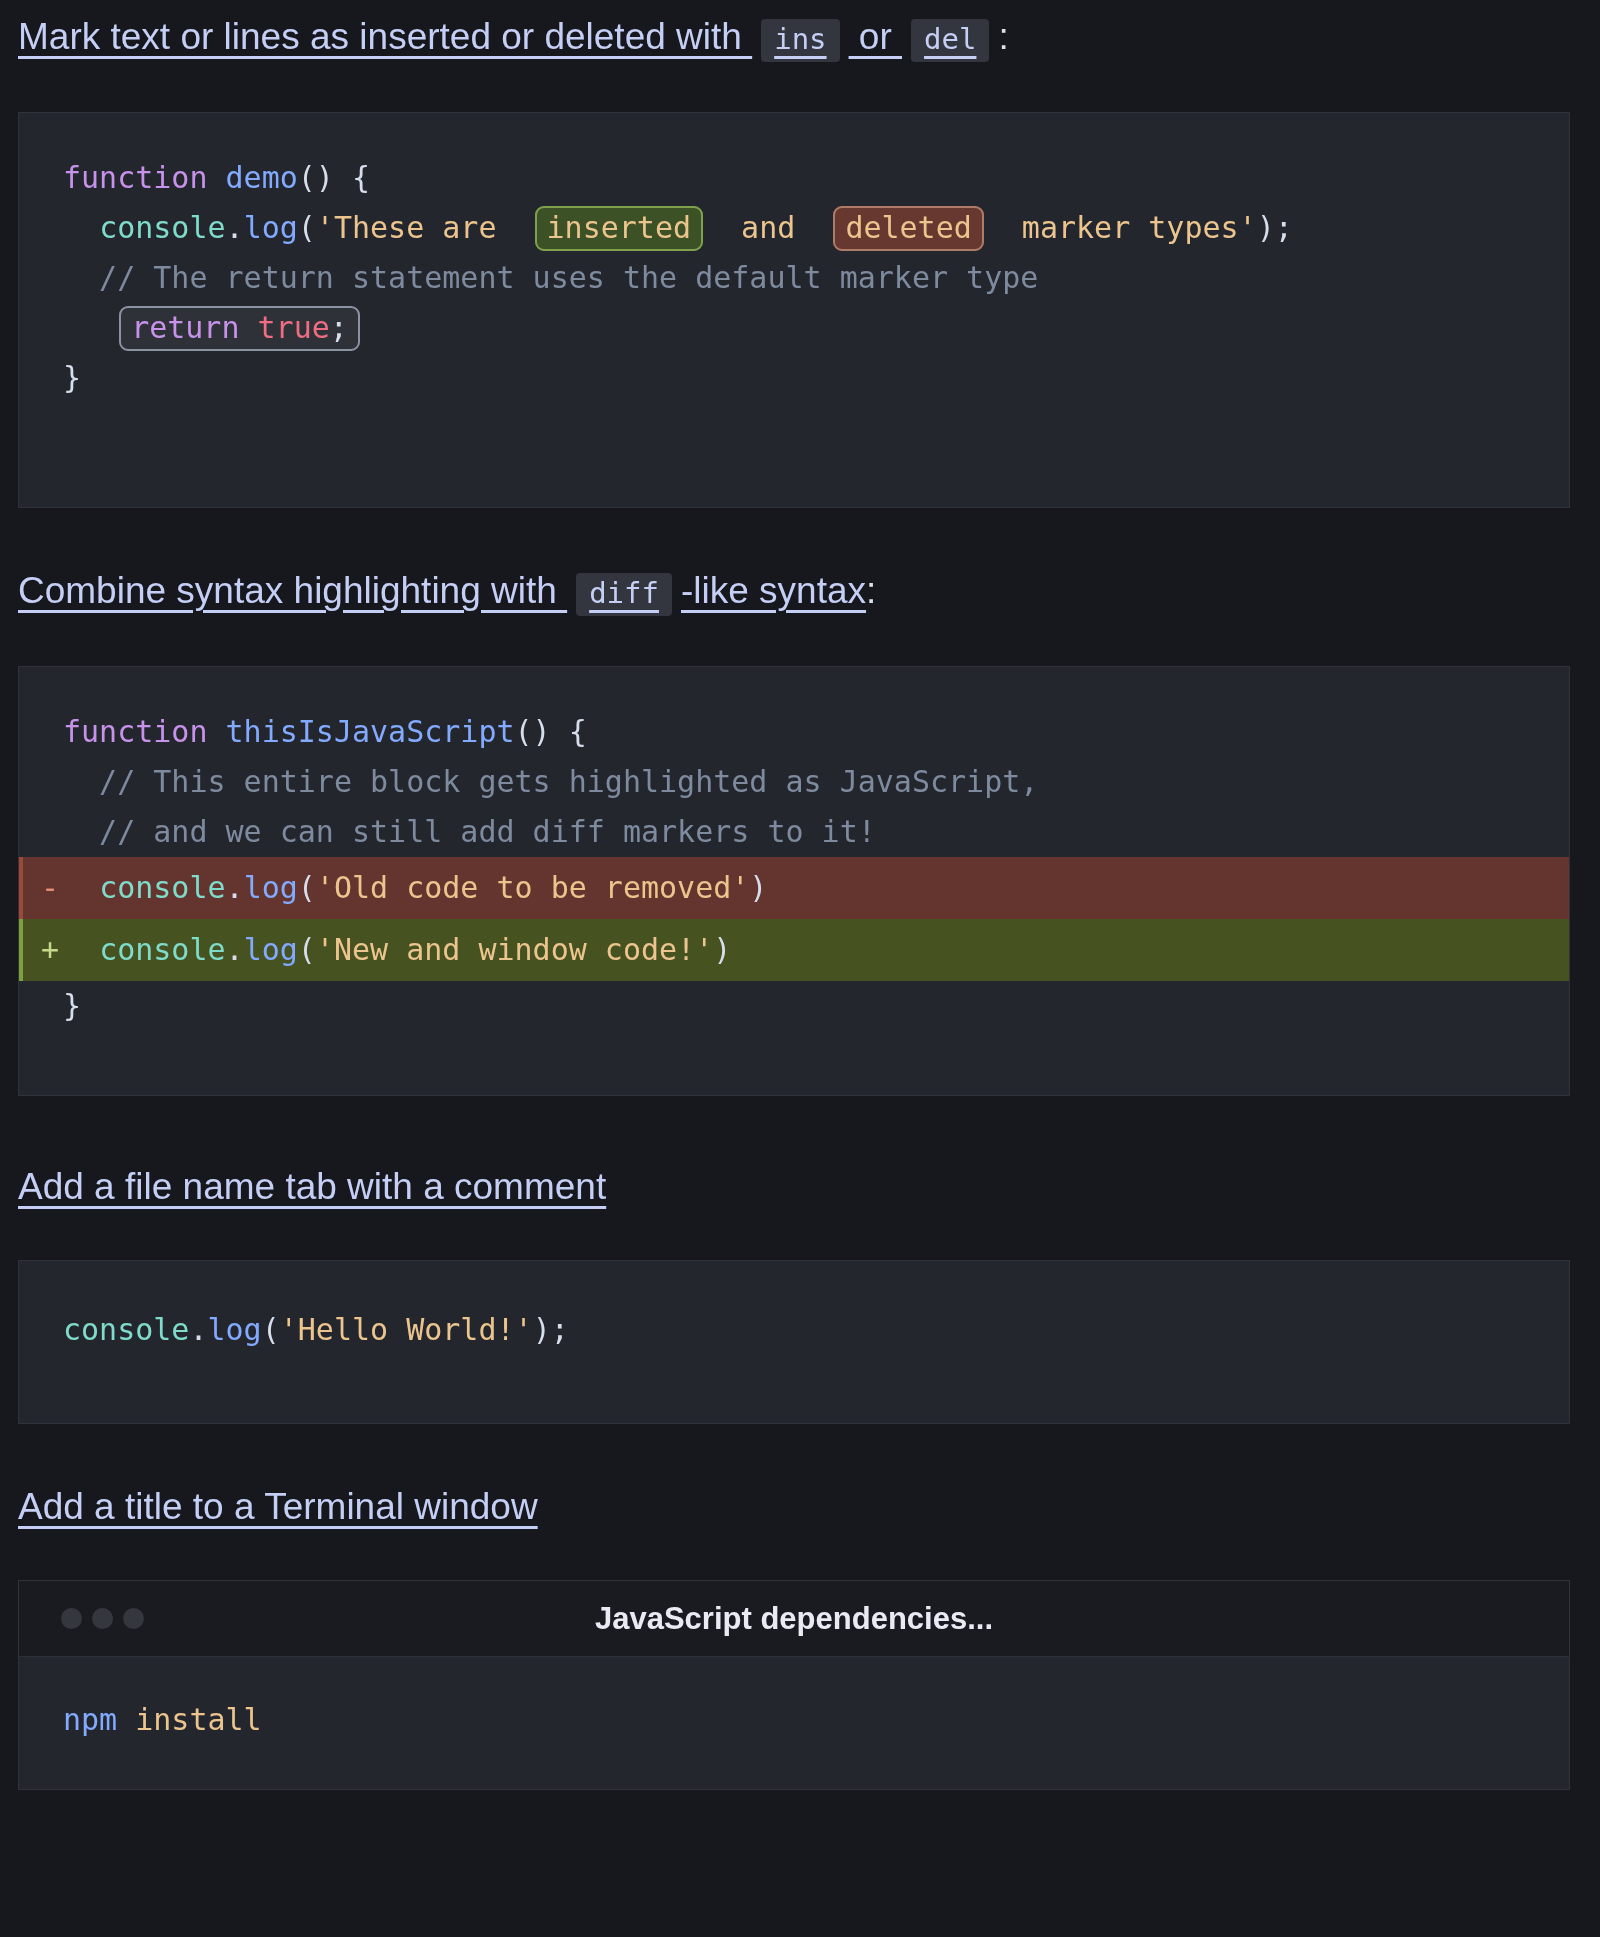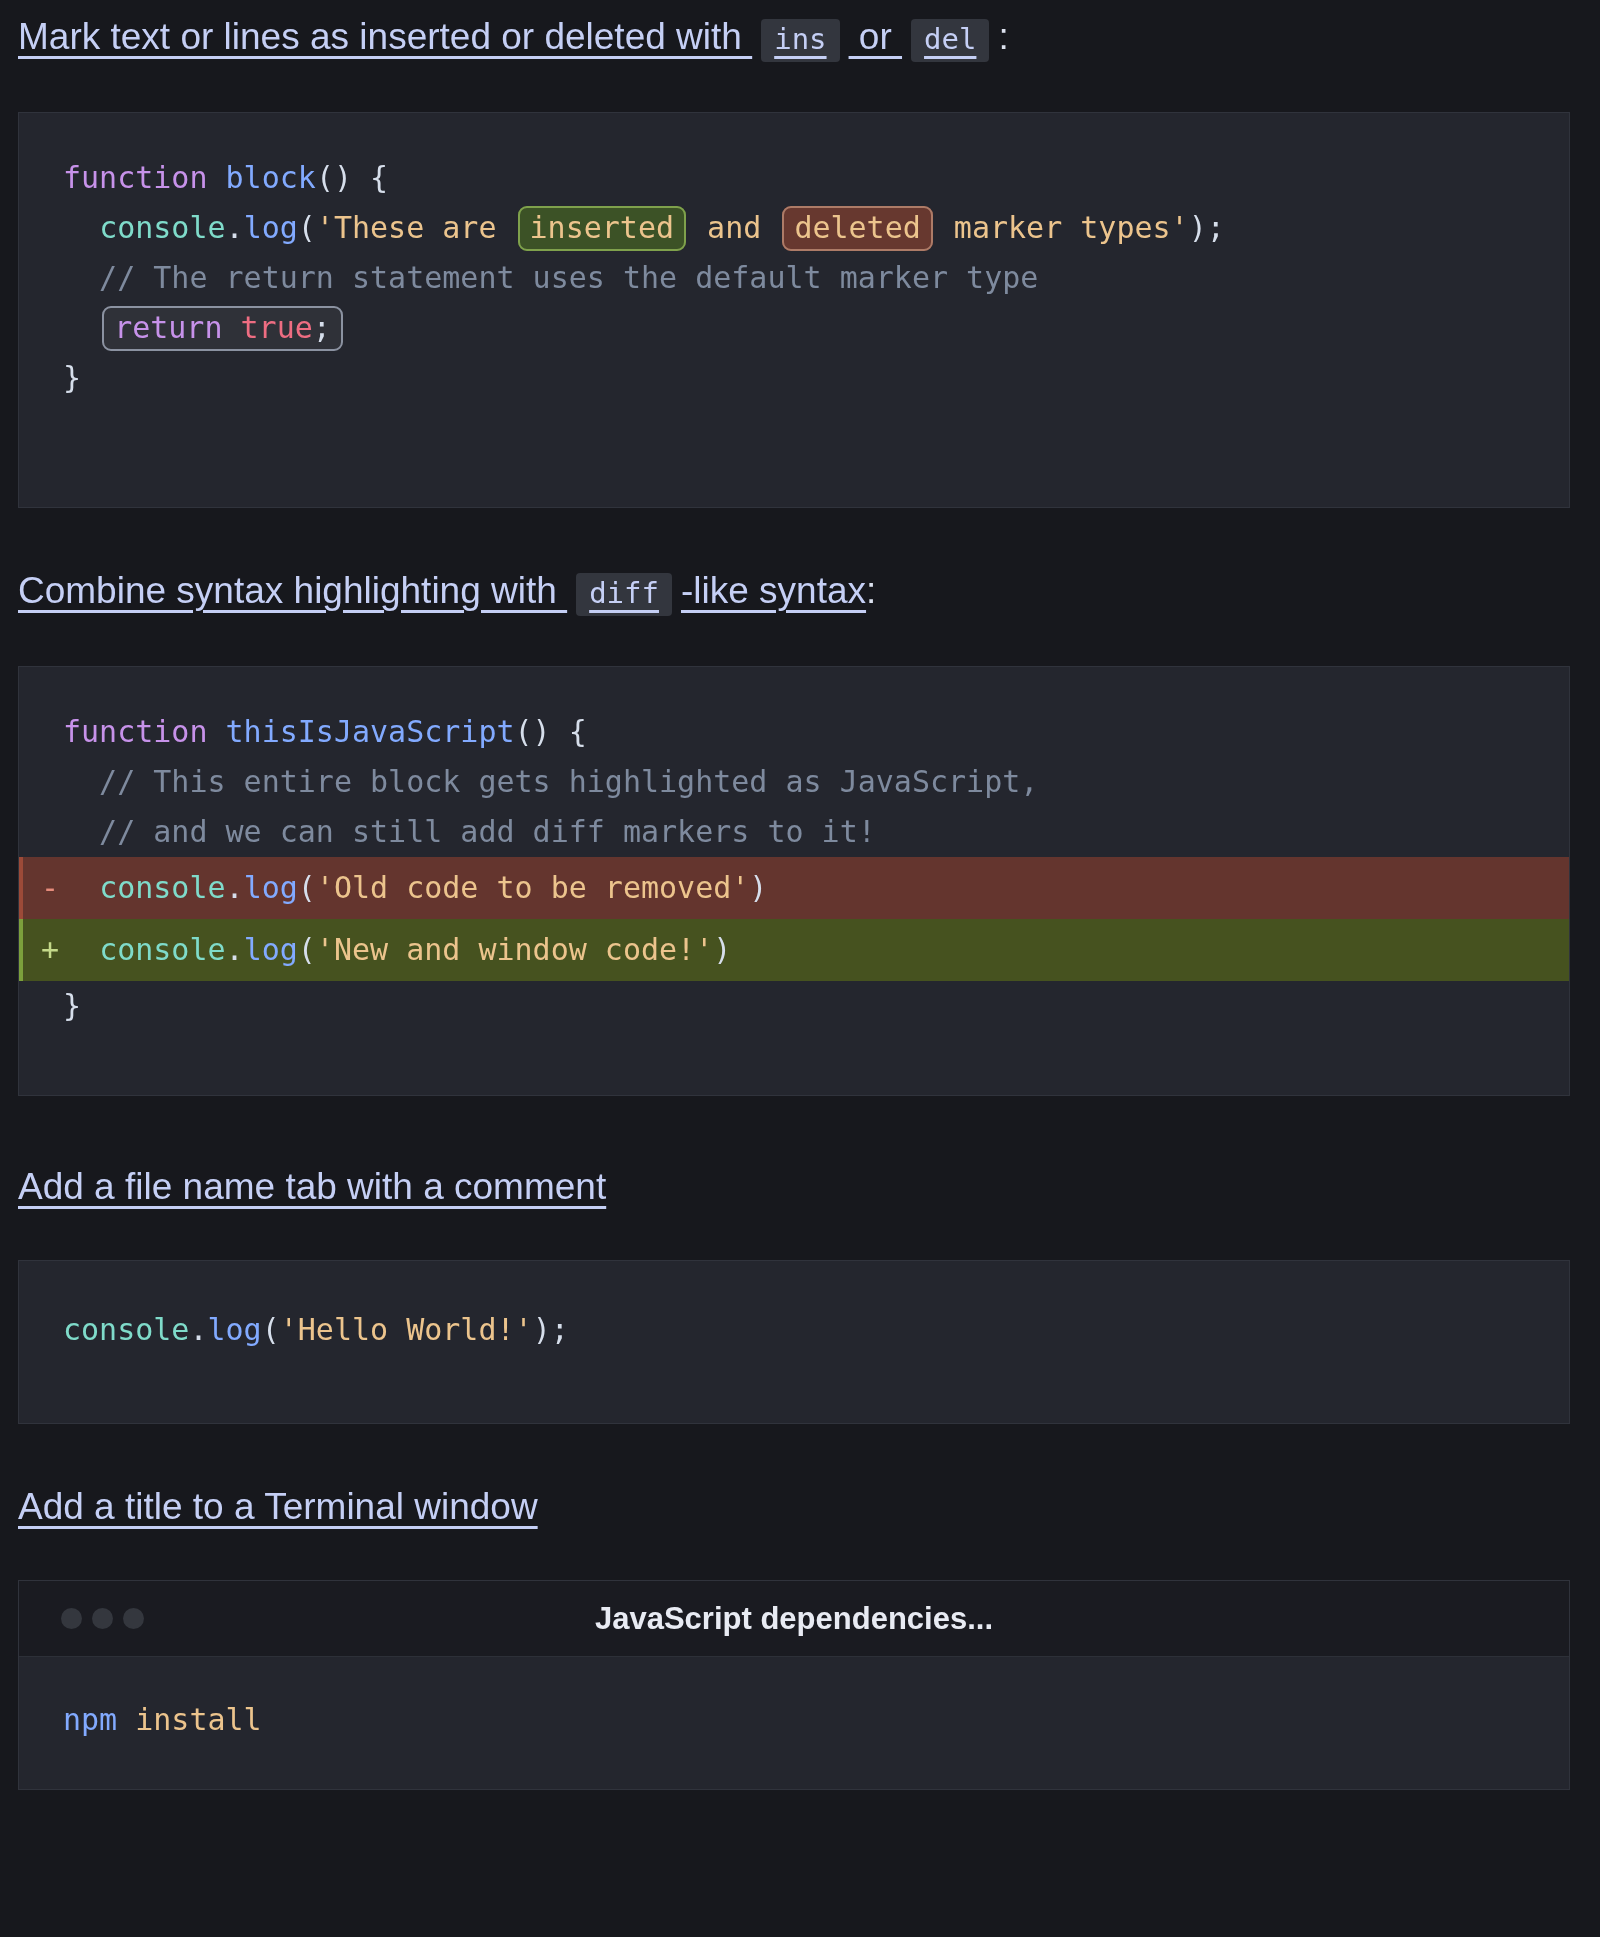--- a/index.html
+++ b/index.html
@@ -76,21 +76,21 @@
   .tk-kw  { color: var(--kw,  #c792ea); }
   .tk-fn  { color: var(--fn,  #82aaff); }
   .tk-obj { color: var(--obj, #7fdbca); }
   .tk-str { color: var(--str, #ecc48d); }
   .tk-cmt { color: var(--cmt, #7e8a9e); }
   .tk-pun { color: var(--pun, #d6deeb); }
   .tk-bool{ color: var(--bool,#ee6d82); }
   .tk-pl  { color: var(--pl,  #d6deeb); }
 
   
-  .mk { border-radius: 9px; border: 2.5px solid; padding: 2px 10px 4px; margin: 0 3px; }
+  .mk { border-radius: 9px; border: 2.5px solid; padding: 2px 10px 4px; margin: 0 20px; }
   .mk-ins { background: var(--mk-ins-bg, #3c5226); border-color: var(--mk-ins-border, #7fa14c); }
   .mk-del { background: var(--mk-del-bg, #67382f); border-color: var(--mk-del-border, #ad7b67); }
   .mk-box { background: rgba(255,255,255,0.05); border-color: var(--mk-box-border, #8b92a1); }
 
   
   .frame-header {
     display: flex;
     align-items: stretch;
     height: 80px;
     background: var(--header-bg, #1a1b21);
@@ -128,21 +128,21 @@
 <body>
 
 <div class="content">
 
   <h3 class="section-heading">
     <a>Mark text or lines as inserted or deleted with <span class="inline-chip">ins</span> or <span class="inline-chip">del</span></a><span class="heading-suffix">:</span>
   </h3>
 
   <div class="code-frame frame-demo">
     <div class="code-body">
-        <div class="code-line"><span class="tk-kw">function</span><span class="tk-pl"> </span><span class="tk-fn">block</span><span class="tk-pun">() {</span></div>
+        <div class="code-line"><span class="tk-kw">function</span><span class="tk-pl"> </span><span class="tk-fn">demo</span><span class="tk-pun">() {</span></div>
         <div class="code-line"><span class="tk-pl">  </span><span class="tk-obj">console</span><span class="tk-pun">.</span><span class="tk-fn">log</span><span class="tk-pun">(</span><span class="tk-str">'These are </span><span class="mk mk-ins"><span class="tk-str">inserted</span></span><span class="tk-str"> and </span><span class="mk mk-del"><span class="tk-str">deleted</span></span><span class="tk-str"> marker types'</span><span class="tk-pun">);</span></div>
         <div class="code-line"><span class="tk-cmt">  // The return statement uses the default marker type</span></div>
         <div class="code-line"><span class="tk-pl">  </span><span class="mk mk-box"><span class="tk-kw">return</span><span class="tk-pl"> </span><span class="tk-bool">true</span><span class="tk-pun">;</span></span></div>
         <div class="code-line"><span class="tk-pun">}</span></div>
       </div>
   </div>
 
   <h3 class="section-heading">
     <a>Combine syntax highlighting with <span class="inline-chip">diff</span>-like syntax</a><span class="heading-suffix">:</span>
   </h3>

